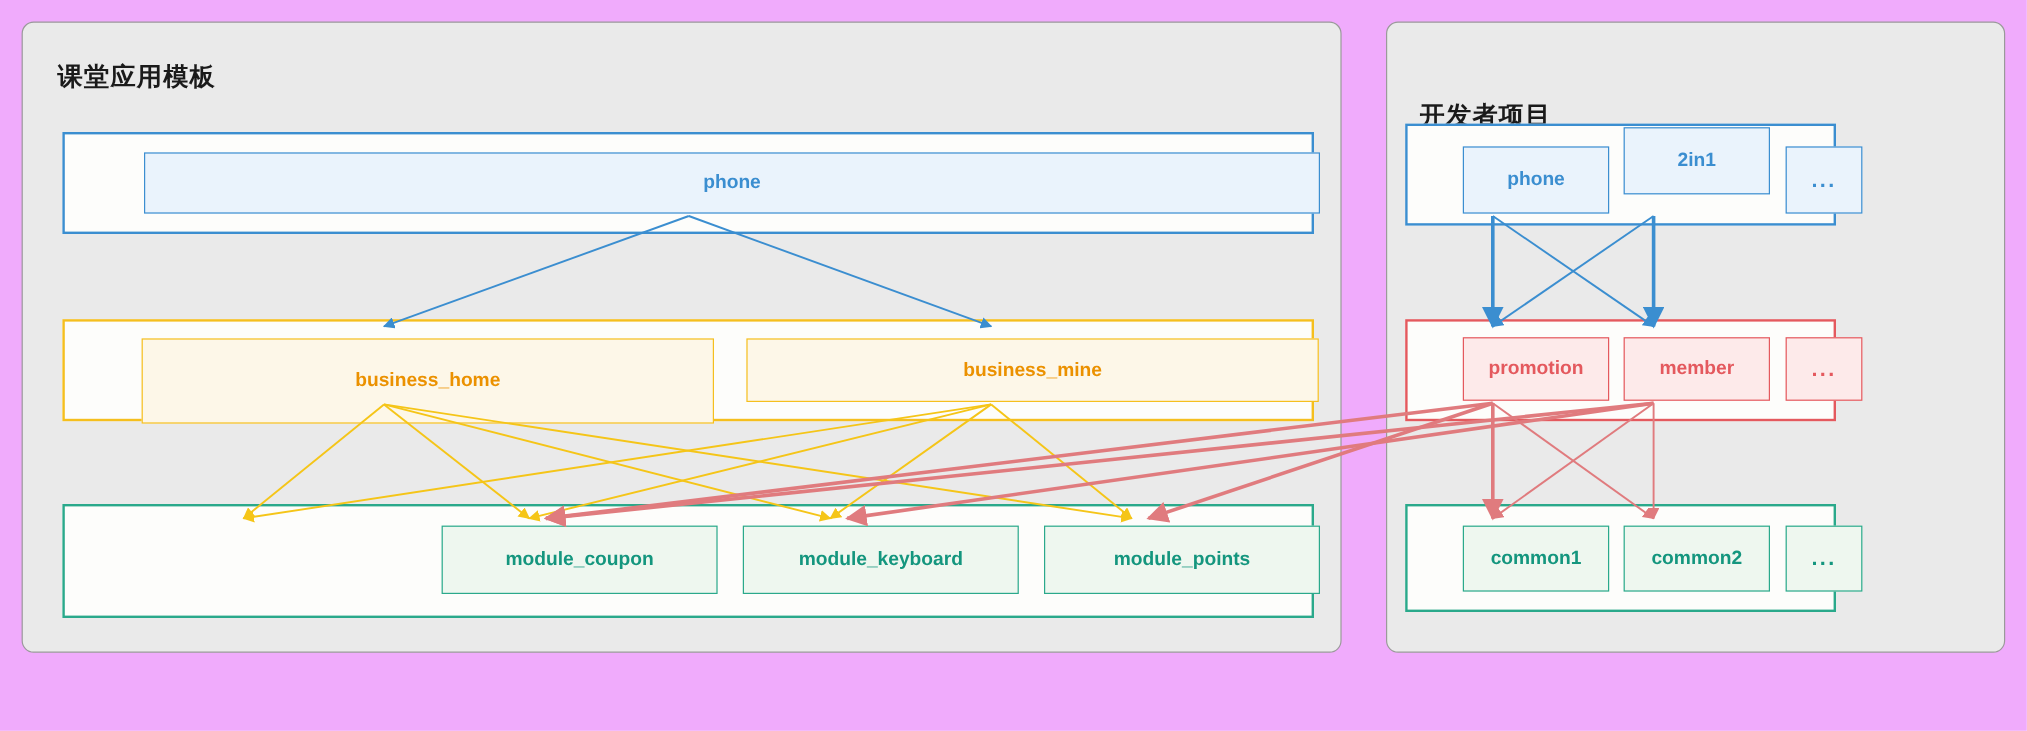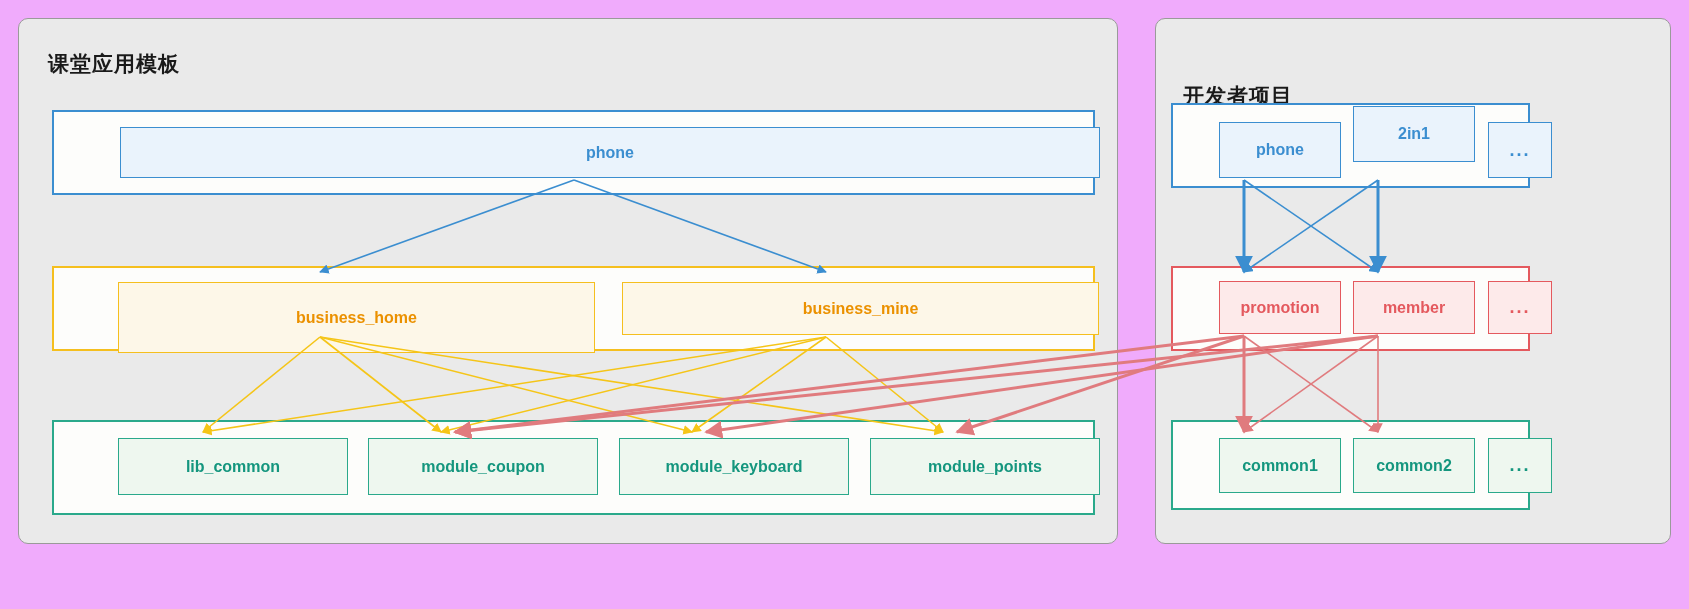--- a/index.html
+++ b/index.html
@@ -130,21 +130,20 @@
 
   <div class="layer blue" id="layer-app-left"></div>
   <div class="layer orange" id="layer-biz-left"></div>
   <div class="layer green" id="layer-module-left"></div>
 
   <div class="node blue" id="node-phone">phone</div>
 
   <div class="node orange" id="node-business-home">business_home</div>
   <div class="node orange" id="node-business-mine">business_mine</div>
 
-  <div class="node green" id="node-lib-common">lib_common</div>
   <div class="node green" id="node-module-coupon">module_coupon</div>
   <div class="node green" id="node-module-keyboard">module_keyboard</div>
   <div class="node green" id="node-module-points">module_points</div>
 
   <div class="panel" id="panel-developer"></div>
   <div class="panel-title" id="title-developer">开发者项目</div>
 
   <div class="layer blue" id="layer-app-right"></div>
   <div class="layer red" id="layer-biz-right"></div>
   <div class="layer green" id="layer-module-right"></div>

